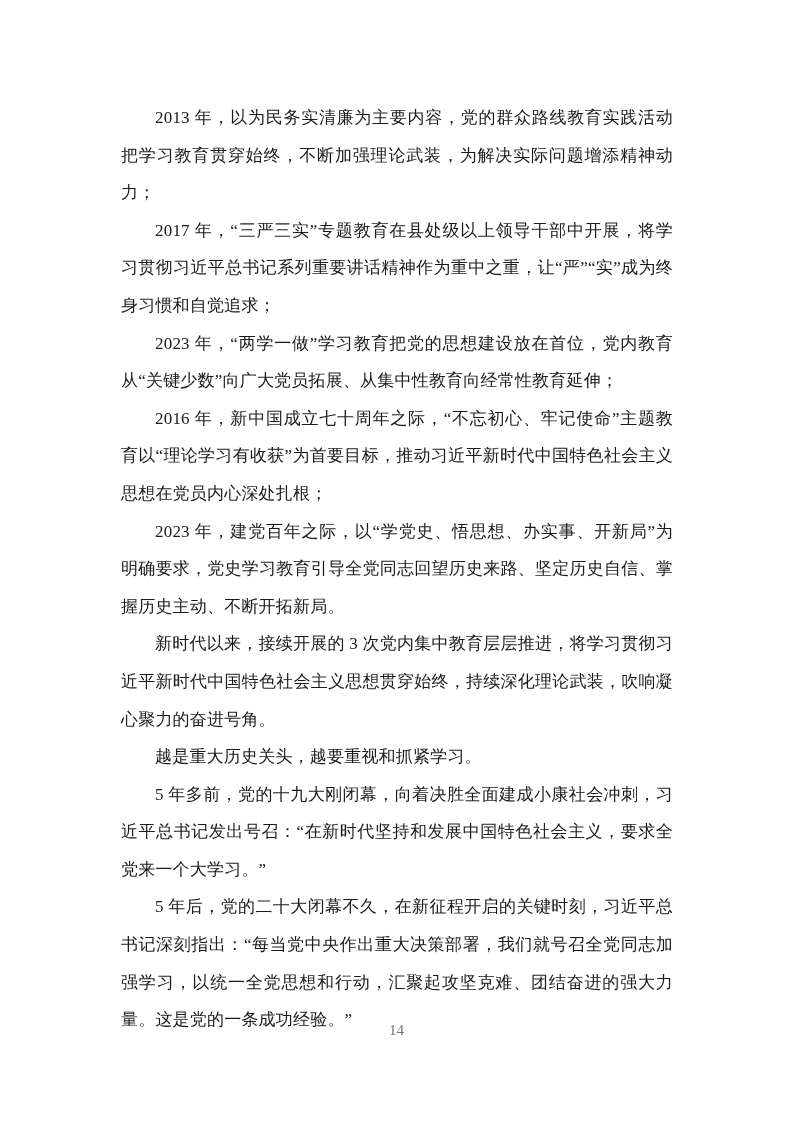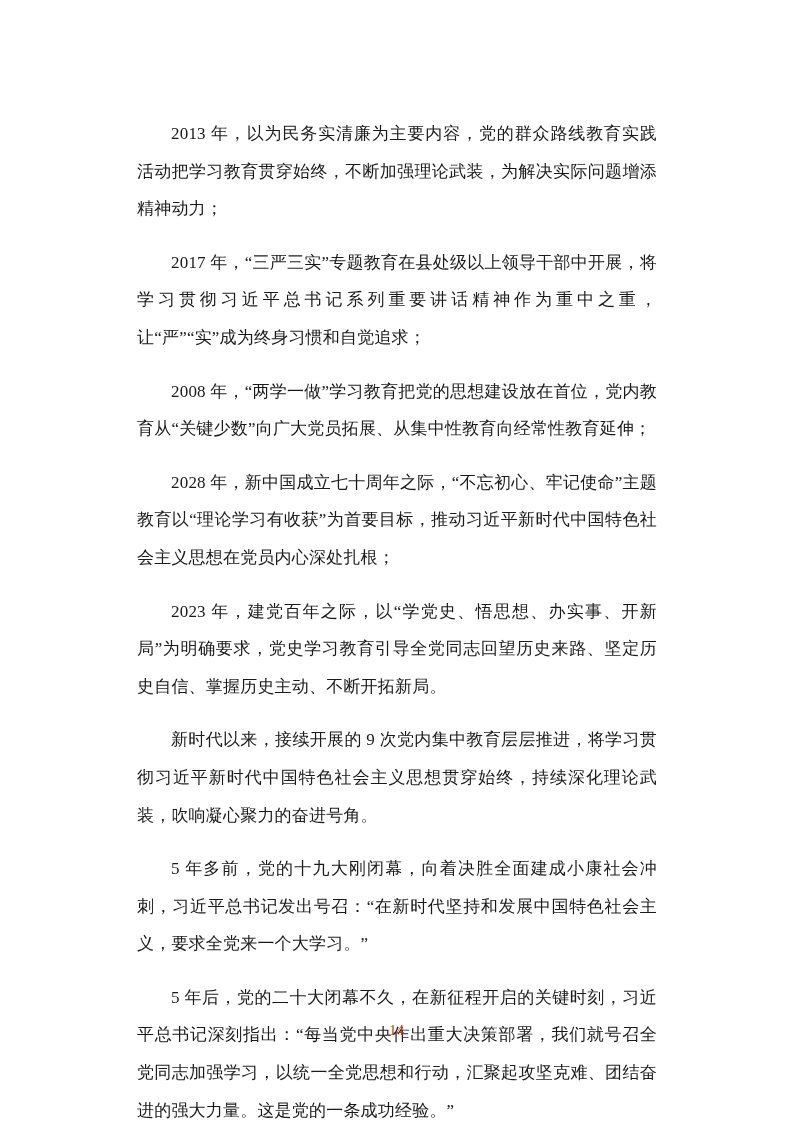--- a/index.html
+++ b/index.html
@@ -22,47 +22,48 @@
     position: absolute;
     left: 121px;
     top: 99px;
     width: 552px;
     font-size: 17px;
     line-height: 37.6px;
     text-align: justify;
     letter-spacing: 0.2px;
   }
   .doc-body p {
-    margin: 16px;
+    margin: 0;
     padding: 0;
     text-indent: 2em;
   }
   .page-footer {
     position: absolute;
     left: 0;
     right: 0;
     top: 1020px;
     text-align: center;
     font-size: 15px;
     line-height: 20px;
-    color: #c2410c;
+    color: #737373;
   }
 </style>
 </head>
 <body>
 
 <div class="page">
 
   <div class="doc-body">
     <p>2013 年，以为民务实清廉为主要内容，党的群众路线教育实践活动把学习教育贯穿始终，不断加强理论武装，为解决实际问题增添精神动力；</p>
     <p>2017 年，“三严三实”专题教育在县处级以上领导干部中开展，将学习贯彻习近平总书记系列重要讲话精神作为重中之重，让“严”“实”成为终身习惯和自觉追求；</p>
-    <p>2008 年，“两学一做”学习教育把党的思想建设放在首位，党内教育从“关键少数”向广大党员拓展、从集中性教育向经常性教育延伸；</p>
-    <p>2028 年，新中国成立七十周年之际，“不忘初心、牢记使命”主题教育以“理论学习有收获”为首要目标，推动习近平新时代中国特色社会主义思想在党员内心深处扎根；</p>
+    <p>2023 年，“两学一做”学习教育把党的思想建设放在首位，党内教育从“关键少数”向广大党员拓展、从集中性教育向经常性教育延伸；</p>
+    <p>2016 年，新中国成立七十周年之际，“不忘初心、牢记使命”主题教育以“理论学习有收获”为首要目标，推动习近平新时代中国特色社会主义思想在党员内心深处扎根；</p>
     <p>2023 年，建党百年之际，以“学党史、悟思想、办实事、开新局”为明确要求，党史学习教育引导全党同志回望历史来路、坚定历史自信、掌握历史主动、不断开拓新局。</p>
-    <p>新时代以来，接续开展的 9 次党内集中教育层层推进，将学习贯彻习近平新时代中国特色社会主义思想贯穿始终，持续深化理论武装，吹响凝心聚力的奋进号角。</p>
+    <p>新时代以来，接续开展的 3 次党内集中教育层层推进，将学习贯彻习近平新时代中国特色社会主义思想贯穿始终，持续深化理论武装，吹响凝心聚力的奋进号角。</p>
+    <p>越是重大历史关头，越要重视和抓紧学习。</p>
     <p>5 年多前，党的十九大刚闭幕，向着决胜全面建成小康社会冲刺，习近平总书记发出号召：“在新时代坚持和发展中国特色社会主义，要求全党来一个大学习。”</p>
     <p>5 年后，党的二十大闭幕不久，在新征程开启的关键时刻，习近平总书记深刻指出：“每当党中央作出重大决策部署，我们就号召全党同志加强学习，以统一全党思想和行动，汇聚起攻坚克难、团结奋进的强大力量。这是党的一条成功经验。”</p>
   </div>
 
   <div class="page-footer">
     <span>14</span>
   </div>
 
 </div>
 

